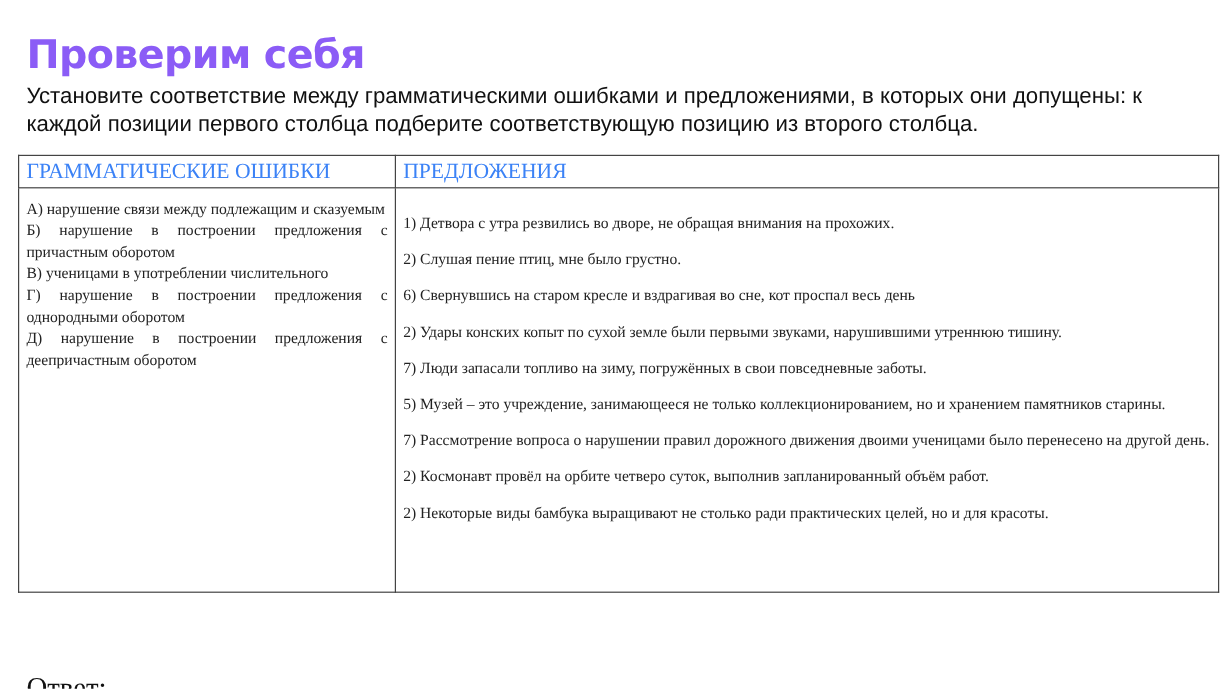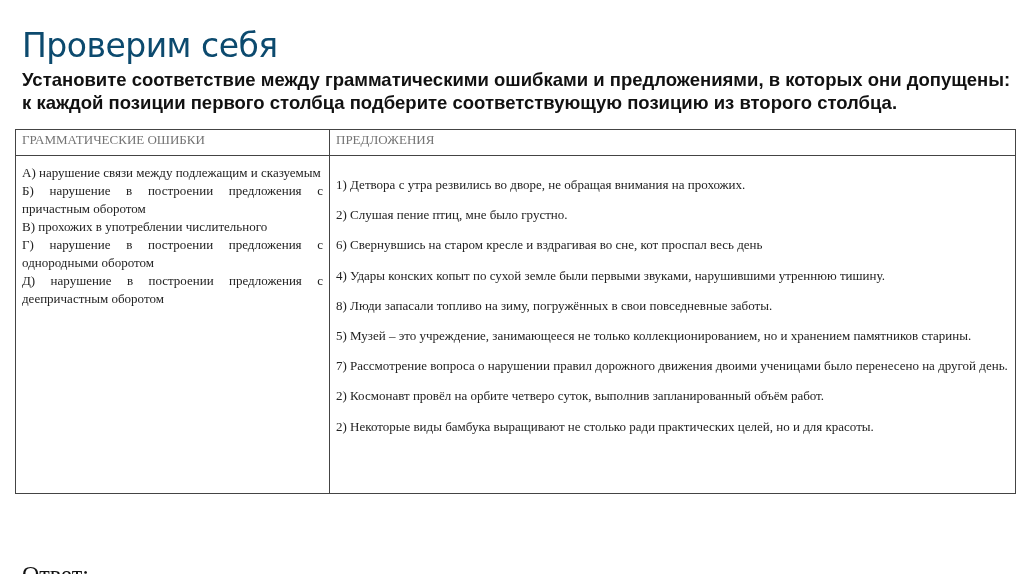--- a/index.html
+++ b/index.html
@@ -2,38 +2,38 @@
 <html><head>
 <meta charset="utf-8">
 <style>
   html, body { margin:0; padding:0; }
   body {
     width:1024px; height:574px; background:#ffffff; position:relative; overflow:hidden;
     color:#111111;
   }
   .title {
     position:absolute; left:22px; top:26px;
-    font-family:"DejaVu Sans", sans-serif; font-size:33px; font-weight:normal;
-    letter-spacing:-0.5px; color:#0c4a6e; line-height:40px; margin:0; white-space:nowrap;
+    font-family:"DejaVu Sans", sans-serif; font-size:33px; font-weight:bold;
+    letter-spacing:-0.5px; color:#8b5cf6; line-height:40px; margin:0; white-space:nowrap;
   }
   .task {
     position:absolute; left:22px; top:69px; width:990px;
-    font-family:"Liberation Sans", sans-serif; font-size:18.5px; font-weight:bold;
+    font-family:"Liberation Sans", sans-serif; font-size:18.5px; font-weight:normal;
     line-height:22.5px; color:#111; margin:0;
   }
   table.match {
     position:absolute; left:15px; top:129px; width:1001px; height:365px;
     border-collapse:collapse; table-layout:fixed;
     font-family:"Liberation Serif", serif; font-size:13px; color:#222;
   }
   table.match td, table.match th {
     border:1.5px solid #444; vertical-align:top; padding:3px 6px;
     font-weight:normal; text-align:left;
   }
-  table.match th { height:20px; font-size:13px; color:#737373; padding-top:2px; }
+  table.match th { height:20px; font-size:18px; color:#3b82f6; padding-top:2px; }
   col.c1 { width:314px; }
   .cell-a .item { text-align:justify; text-align-last:left; line-height:18px; }
   .cell-b .item { text-align:justify; text-align-last:left; line-height:18.2px;margin-top:12px; }
   .cell-a, .cell-b { padding-top:8px !important; }
   .answer {
     position:absolute; left:22px; top:525px;
     font-family:"Liberation Serif", serif; font-size:24px; color:#111;margin-top:36px;
   }
 </style>
 </head>
@@ -51,30 +51,30 @@
     <tr>
       <th>ГРАММАТИЧЕСКИЕ ОШИБКИ</th>
       <th>ПРЕДЛОЖЕНИЯ</th>
     </tr>
   </thead>
   <tbody>
     <tr>
       <td class="cell-a">
         <div class="item">А) нарушение связи между подлежащим и сказуемым</div>
         <div class="item">Б) нарушение в построении предложения с причастным оборотом</div>
-        <div class="item">В) прохожих в употреблении числительного</div>
+        <div class="item">В) ученицами в употреблении числительного</div>
         <div class="item">Г) нарушение в построении предложения с однородными оборотом</div>
         <div class="item">Д) нарушение в построении предложения с деепричастным оборотом</div>
       </td>
       <td class="cell-b">
         <div class="item">1) Детвора с утра резвились во дворе, не обращая внимания на прохожих.</div>
         <div class="item">2) Слушая пение птиц, мне было грустно.</div>
         <div class="item">6) Свернувшись на старом кресле и вздрагивая во сне, кот проспал весь день</div>
-        <div class="item">4) Удары конских копыт по сухой земле были первыми звуками, нарушившими утреннюю тишину.</div>
-        <div class="item">8) Люди запасали топливо на зиму, погружённых в свои повседневные заботы.</div>
+        <div class="item">2) Удары конских копыт по сухой земле были первыми звуками, нарушившими утреннюю тишину.</div>
+        <div class="item">7) Люди запасали топливо на зиму, погружённых в свои повседневные заботы.</div>
         <div class="item">5) Музей – это учреждение, занимающееся не только коллекционированием, но и хранением памятников старины.</div>
         <div class="item">7) Рассмотрение вопроса о нарушении правил дорожного движения двоими ученицами было перенесено на другой день.</div>
         <div class="item">2) Космонавт провёл на орбите четверо суток, выполнив запланированный объём работ.</div>
         <div class="item">2) Некоторые виды бамбука выращивают не столько ради практических целей, но и для красоты.</div>
       </td>
     </tr>
   </tbody>
 </table>
 
 <div class="answer">Ответ:</div>

